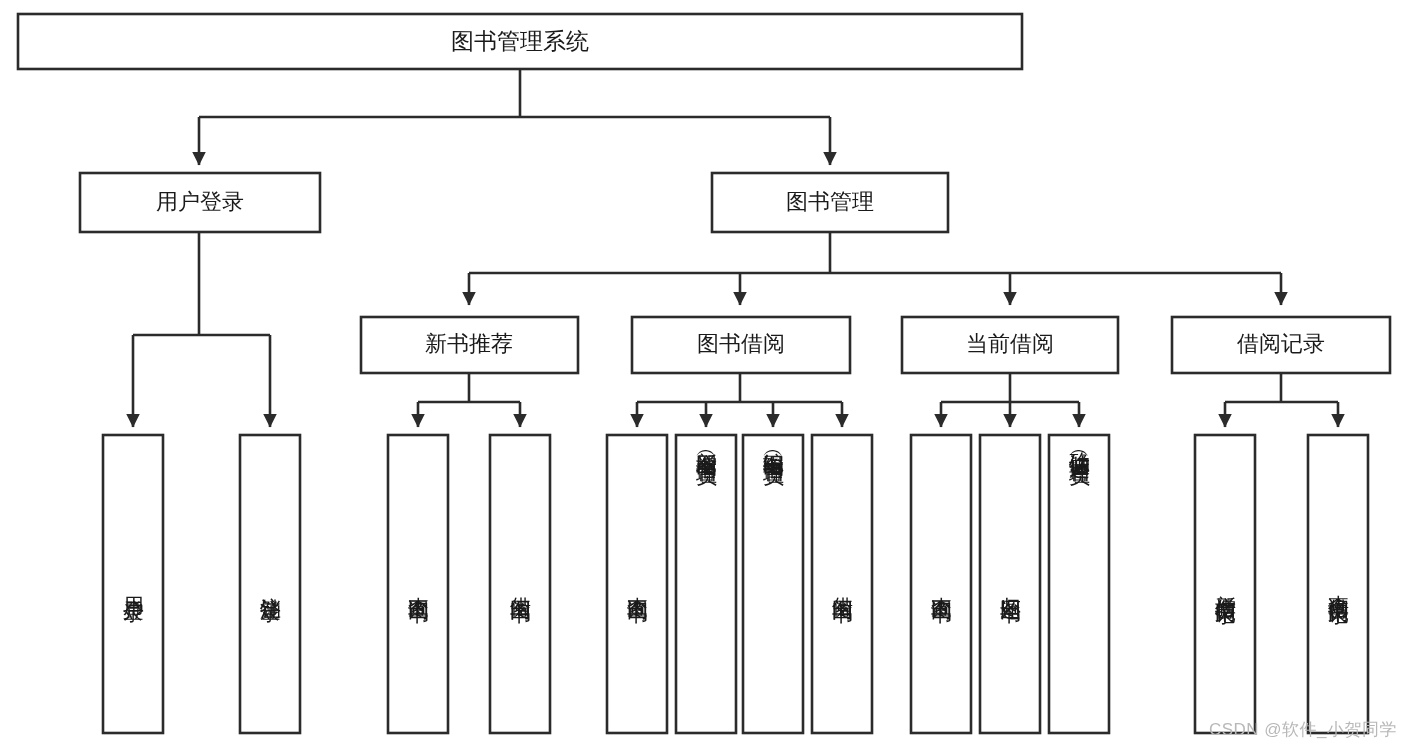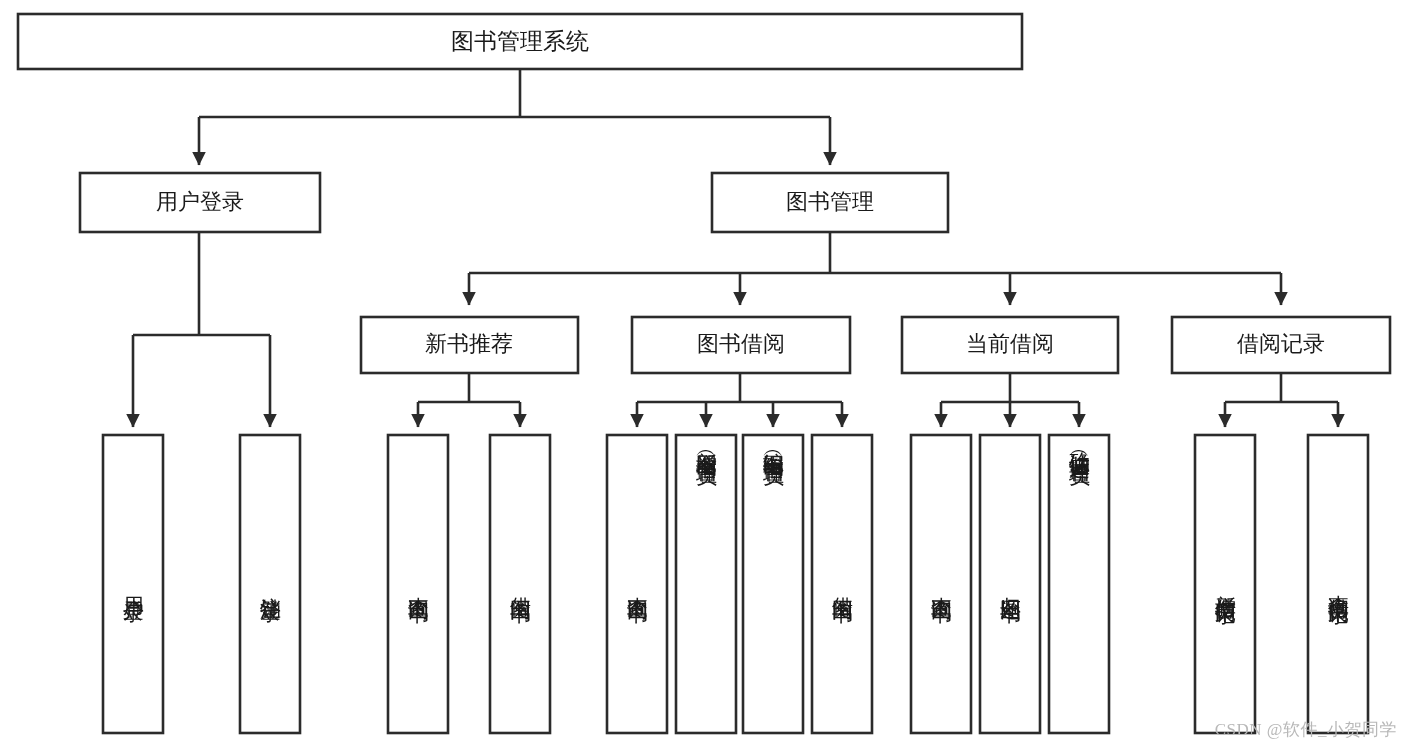--- a/index.html
+++ b/index.html
@@ -71,21 +71,21 @@
     line-height: 1.18;
     letter-spacing: 2px;
     color: #1a1a1a;
     white-space: nowrap;
     text-align: center;
   }
   .watermark {
     position: absolute;
     right: 8px;
     bottom: 6px;
-    font-family: Liberation Serif, serif;
+    font-family: Liberation Sans, sans-serif;
     font-size: 17px;
     color: #b8b8b8;
     letter-spacing: 0.5px;
     user-select: none;
   }
 </style>
 </head>
 <body>
 
 <div id="diagram-root">

